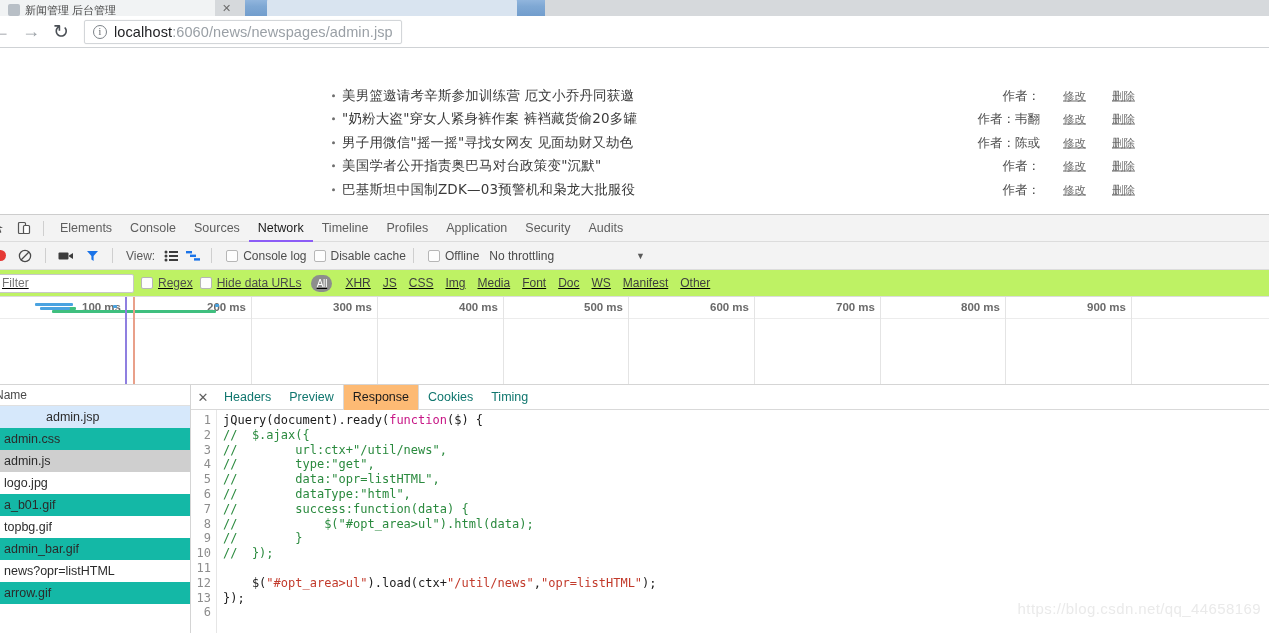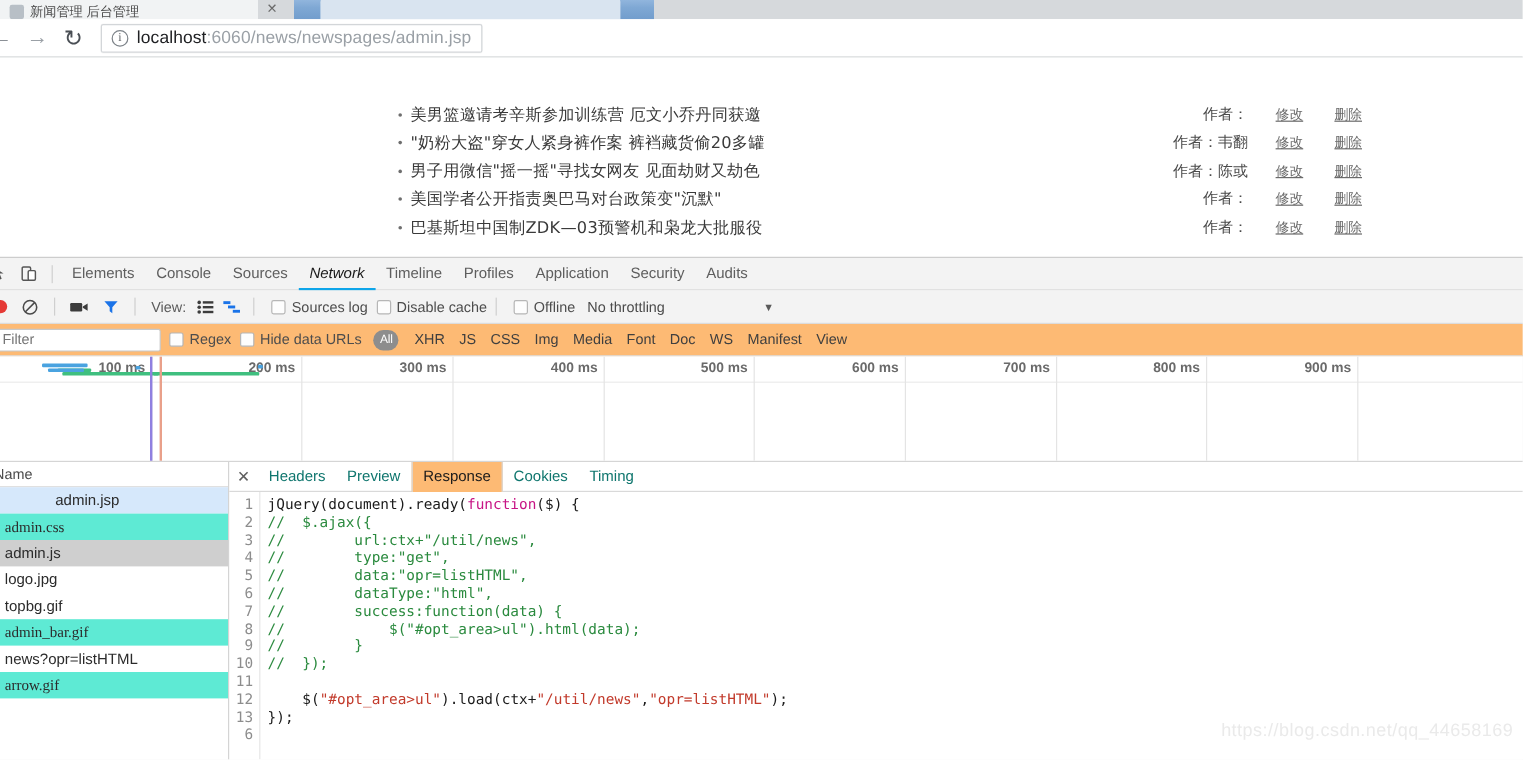--- a/index.html
+++ b/index.html
@@ -127,21 +127,21 @@
     width: 24px; height: 24px; display: flex; align-items: center; justify-content: center;
     color: #5a5a5a; flex: none;
   }
   .dt-icon-inspect { margin-left: -12px; }
   .dt-vsep { width: 1px; height: 15px; background: #cfcfcf; margin: 0 7px; flex: none; }
   .dt-tabs { display: flex; align-items: center; height: 27px; }
   .dt-tab {
     padding: 0 9px; height: 27px; line-height: 27px;
     font-size: 12.5px; color: #5e5e5e; white-space: nowrap;
   }
-  .dt-tab.active { color: #1a1a1a; border-bottom: 2px solid #0ea5e9; font-style: italic; }
+  .dt-tab.active { color: #1a1a1a; border-bottom: 2px solid #8b5cf6; }
 
   .dt-row2 {
     height: 28px; display: flex; align-items: center; gap: 0;
     background: #f3f3f3; border-bottom: 1px solid #dcdcdc; padding-left: 0;
   }
   .rec-dot {
     width: 24px; display: flex; align-items: center; justify-content: center; flex: none;
     margin-left: -12px;
   }
   .rec-dot i { width: 11px; height: 11px; border-radius: 50%; background: #e53935; display: block; }
@@ -156,21 +156,21 @@
   }
   .cb-wrap { display: flex; align-items: center; margin-left: 7px; }
   .cb-wrap span { font-size: 12px; color: #4d4d4d; white-space: nowrap; }
   .throttle {
     font-size: 12px; color: #4a4a4a; margin-left: 10px; white-space: nowrap;
   }
   .throttle-caret { margin-left: 82px; font-size: 9px; color: #5a5a5a; }
 
   .dt-row3 {
     height: 27px; display: flex; align-items: center;
-    background: #fdba74; border-bottom: 1px solid #dcdcdc;
+    background: #bef264; border-bottom: 1px solid #dcdcdc; text-decoration: underline;
   }
   .filter-input {
     width: 138px; height: 19px; margin-left: -4px;
     border: 1px solid #c8c8c8; background: #fff; border-radius: 2px;
     font-size: 12px; color: #9a9a9a; padding: 0 5px; line-height: 17px;
     font-family: "Liberation Sans", sans-serif;
   }
   .pill {
     width: 21px; height: 17px; border-radius: 9px; background: #8d8d8d; color: #fff;
     font-size: 10px; display: flex; align-items: center; justify-content: center;
@@ -206,21 +206,21 @@
   .file-head {
     height: 21px; font-size: 12px; color: #4a4a4a; padding-left: 0;
     display: flex; align-items: center; border-bottom: 1px solid #e0e0e0;
     background: #fff; flex: none;
   }
   .file-head span { margin-left: -5px; }
   .file-row {
     height: 22px; display: flex; align-items: center; font-size: 12.5px;
     color: #2b2b2b; padding-left: 4px; white-space: nowrap; flex: none;
   }
-  .file-row.odd  { background: #5eead4; font-family: Liberation Serif, serif; }
+  .file-row.odd  { background: #14b8a6; }
   .file-row.sel  { background: #d6e8fb; padding-left: 46px; }
   .file-row.hov  { background: #cfcfcf; }
 
   .detail-pane { flex: 1; display: flex; flex-direction: column; min-width: 0; background: #fff; }
   .detail-tabs {
     height: 25px; display: flex; align-items: center;
     border-bottom: 1px solid #d9d9d9; background: #fff; flex: none;
   }
   .dtab-close {
     width: 24px; display: flex; align-items: center; justify-content: center;
@@ -395,21 +395,21 @@
       <div class="view-icon">
         <svg width="15" height="12" viewBox="0 0 15 12">
           <rect x="0" y="1" width="6" height="2.4" fill="#1a73e8"></rect>
           <rect x="4" y="4.6" width="6" height="2.4" fill="#1a73e8"></rect>
           <rect x="8" y="8.2" width="6" height="2.4" fill="#1a73e8"></rect>
         </svg>
       </div>
       <div class="dt-vsep"></div>
       <label class="cb-wrap">
         <span class="cb"></span>
-        <span>Sources log</span>
+        <span>Console log</span>
       </label>
       <label class="cb-wrap">
         <span class="cb"></span>
         <span>Disable cache</span>
       </label>
       <div class="dt-vsep"></div>
       <label class="cb-wrap">
         <span class="cb"></span>
         <span>Offline</span>
       </label>
@@ -431,21 +431,21 @@
           <div class="pill">All</div>
           <div class="type-f">XHR</div>
           <div class="type-f">JS</div>
           <div class="type-f">CSS</div>
           <div class="type-f">Img</div>
           <div class="type-f">Media</div>
           <div class="type-f">Font</div>
           <div class="type-f">Doc</div>
           <div class="type-f">WS</div>
           <div class="type-f">Manifest</div>
-          <div class="type-f">View</div>
+          <div class="type-f">Other</div>
         </div>
     </div>
 
     <div class="overview" id="overview">
         <div class="ov-band"></div>
         <div class="ov-tick" style="left: 126px;"></div>
         <div class="ov-tick-label" style="left: 126px;">100 ms</div>
         <div class="ov-tick" style="left: 251px;"></div>
         <div class="ov-tick-label" style="left: 251px;">200 ms</div>
         <div class="ov-tick" style="left: 377px;"></div>
@@ -477,20 +477,21 @@
 
       <div class="file-pane">
         <div class="file-head">
           <span>Name</span>
         </div>
         <div id="file-rows">
             <div class="file-row sel">admin.jsp</div>
             <div class="file-row odd">admin.css</div>
             <div class="file-row hov">admin.js</div>
             <div class="file-row">logo.jpg</div>
+            <div class="file-row odd">a_b01.gif</div>
             <div class="file-row">topbg.gif</div>
             <div class="file-row odd">admin_bar.gif</div>
             <div class="file-row">news?opr=listHTML</div>
             <div class="file-row odd">arrow.gif</div>
           </div>
       </div>
 
       <div class="detail-pane">
         <div class="detail-tabs">
           <div class="dtab-close">✕</div>

